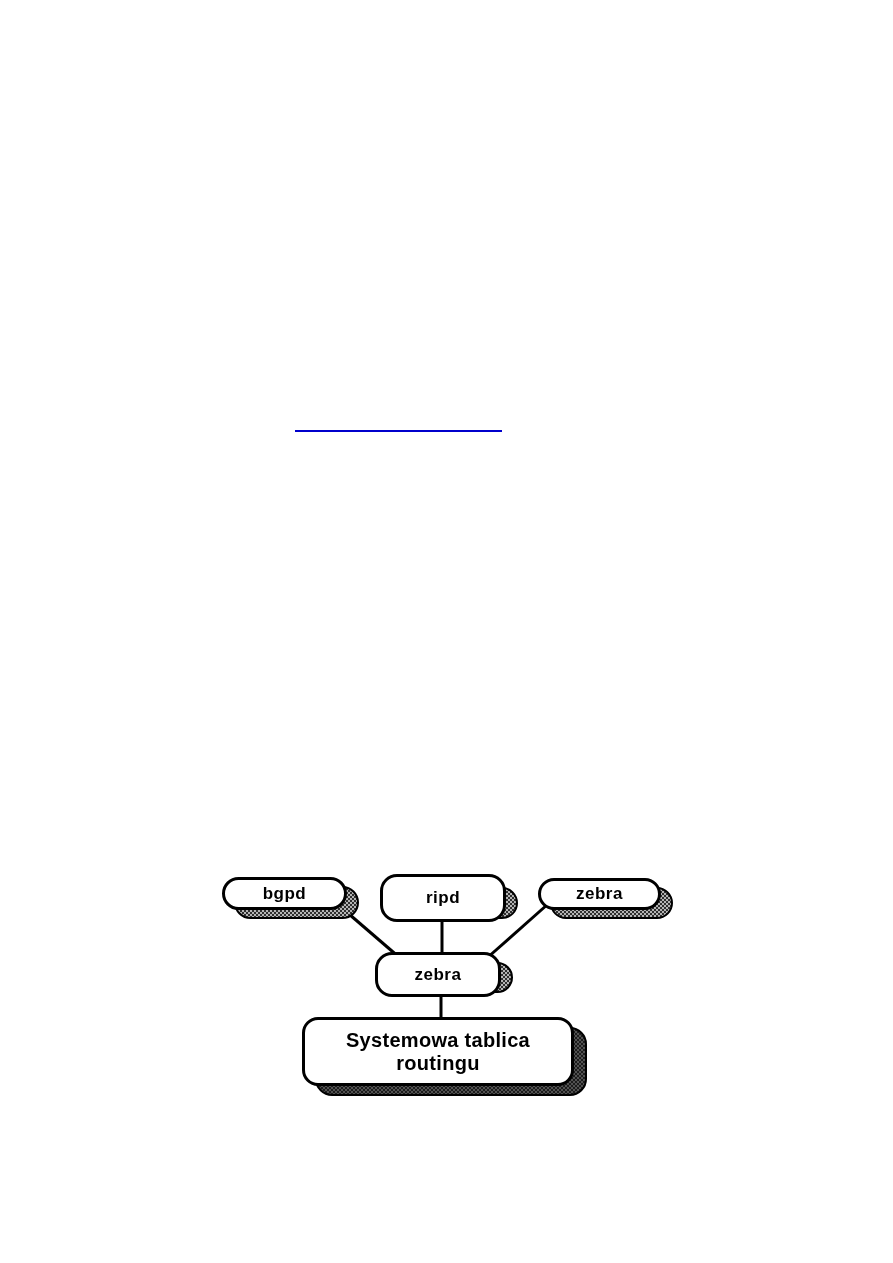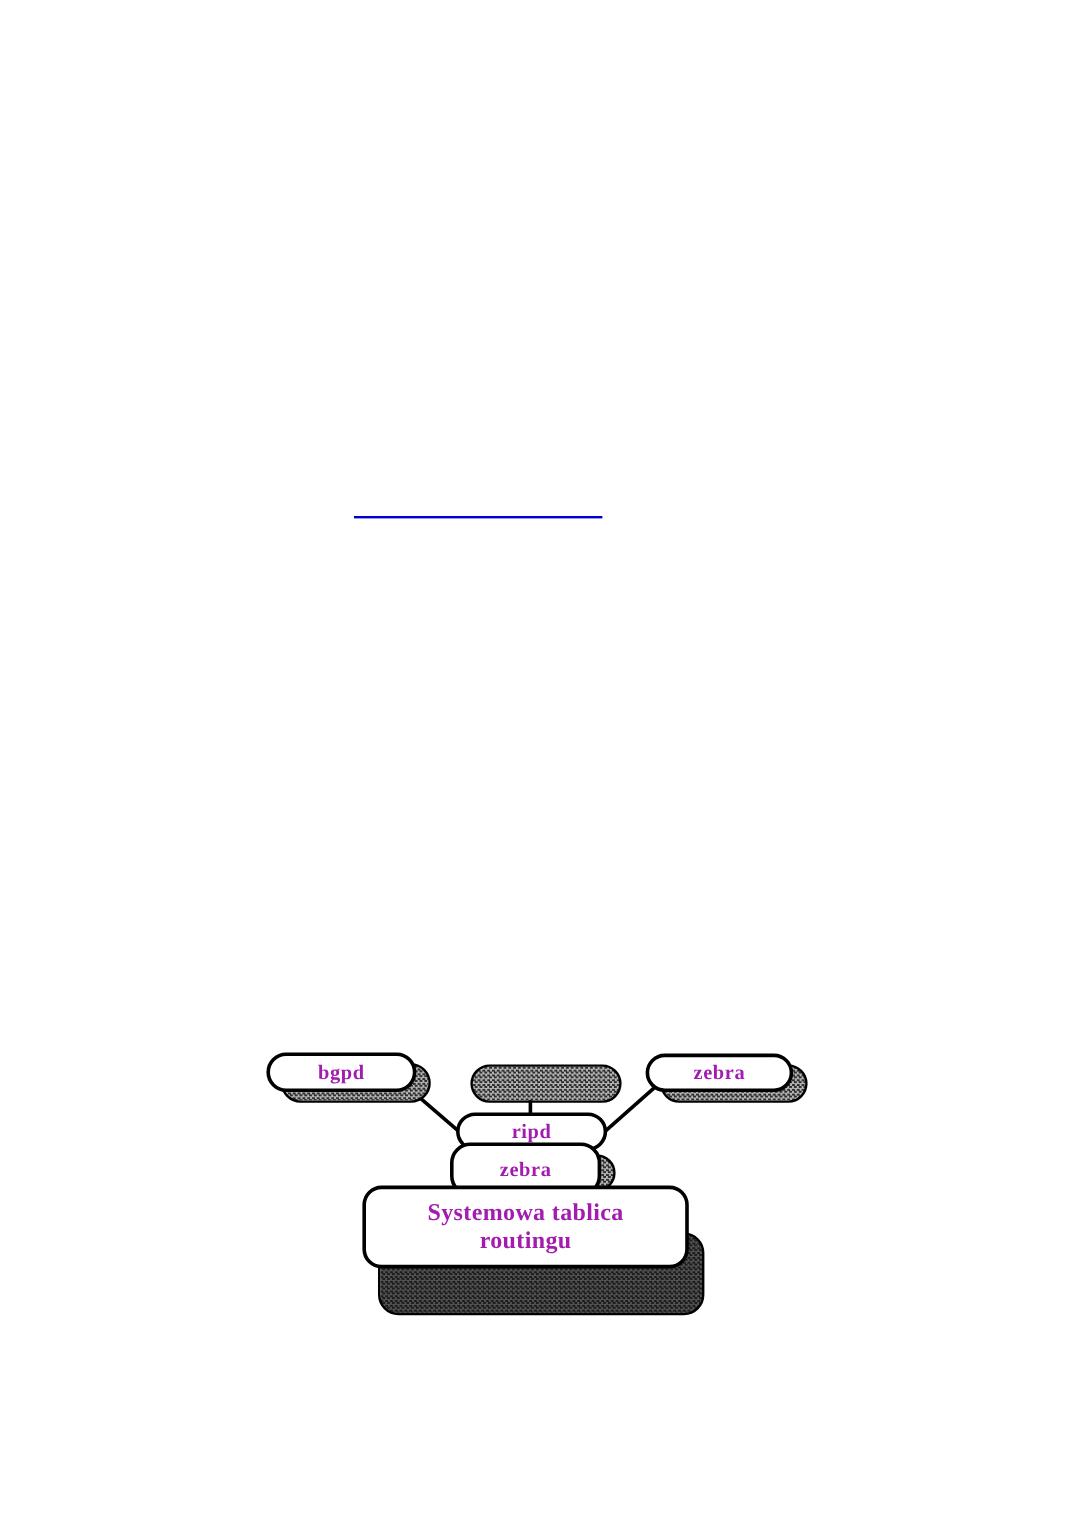--- a/index.html
+++ b/index.html
@@ -59,52 +59,51 @@
   .node {
     position: absolute;
     z-index: 3;
     box-sizing: border-box;
     background: #ffffff;
     border: 3px solid #000000;
     display: flex;
     align-items: center;
     justify-content: center;
     font-weight: bold;
-    color: #a21caf;
-    font-family: Liberation Serif, serif;
+    color: #000000;
   }
   .node.pill {
     border-radius: 17px;
     font-size: 17px;
     letter-spacing: 0.5px;
   }
   .node.rect {
     border-radius: 16px;
     font-size: 20px;
     line-height: 23px;
     text-align: center;
     padding: 0 24px;
     letter-spacing: 0.3px;
   }
 
   
   #shadow-bgpd  { left: 234px; top: 886px; width: 125px; height: 33px; }
   #node-bgpd    { left: 222px; top: 877px; width: 125px; height: 33px; }
 
   #shadow-ripd  { left: 392px; top: 887px; width: 126px; height: 32px; }
-  #node-ripd    { left: 380px; top: 927px; width: 126px; height: 32px; }
+  #node-ripd    { left: 380px; top: 874px; width: 126px; height: 48px; }
 
   #shadow-ospfd { left: 550px; top: 887px; width: 123px; height: 32px; }
   #node-ospfd   { left: 538px; top: 878px; width: 123px; height: 32px; }
 
   #shadow-zebra { left: 387px; top: 962px; width: 126px; height: 31px; }
   #node-zebra   { left: 375px; top: 952px; width: 126px; height: 45px; }
 
   #shadow-routing-table { left: 315px; top: 1027px; width: 272px; height: 69px; }
-  #node-routing-table   { left: 302px; top: 988px; width: 272px; height: 69px; }
+  #node-routing-table   { left: 302px; top: 1017px; width: 272px; height: 69px; }
 </style>
 </head>
 <body>
 
 <div class="link-underline"></div>
 
 <svg class="edges-svg" viewBox="0 0 893 1263" xmlns="http://www.w3.org/2000/svg">
   <line class="edge" x1="335" y1="902" x2="400" y2="958"></line>
   <line class="edge" x1="442" y1="905" x2="442" y2="958"></line>
   <line class="edge" x1="548" y1="904" x2="487" y2="958"></line>

